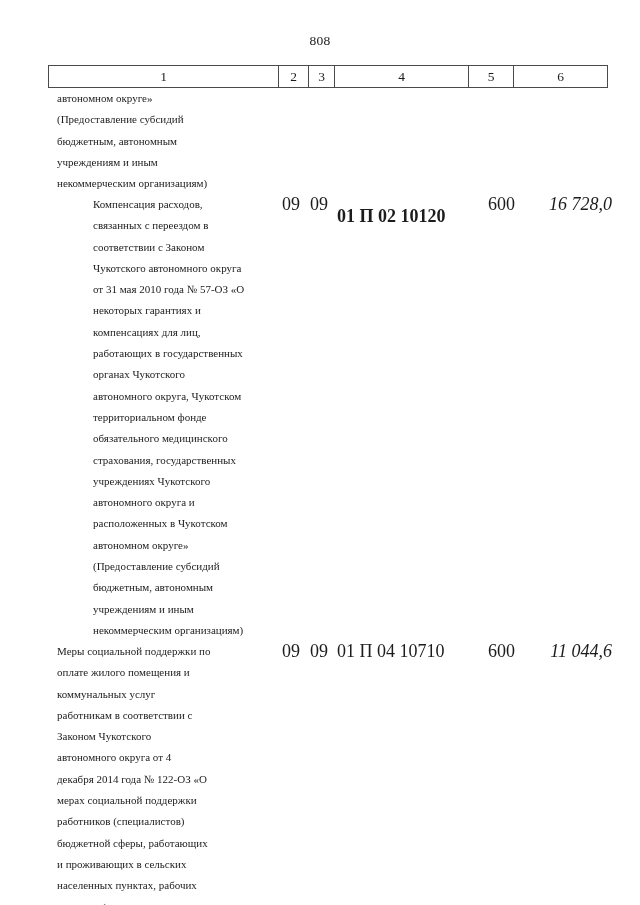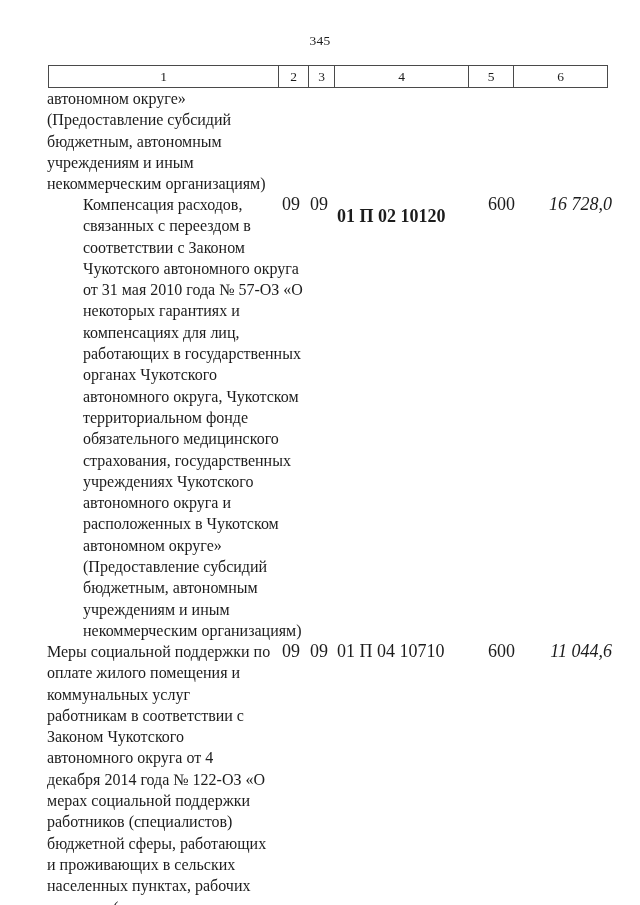--- a/index.html
+++ b/index.html
@@ -69,23 +69,23 @@
     top: 88px;
     width: 640px;
   }
 
   .row {
     position: relative;
   }
 
   .col-name {
     position: absolute;
-    left: 47px;
+    left: 57px;
     width: 232px;
-    font-size: 16px;
+    font-size: 11px;
     line-height: 21.3px;
     text-align: left;
     white-space: pre-line;
   }
 
   .num {
     position: absolute;
     font-size: 18px;
     line-height: 21.3px;
     white-space: nowrap;
@@ -94,21 +94,21 @@
   .col-pr   { left: 310px; }
   .col-cel  { left: 337px; }
   .col-vr   { left: 488px; }
   .col-sum  { left: 612px; transform: translateX(-100%); font-style: italic; }
 </style>
 </head>
 <body>
 
 <div class="page">
 
-  <div class="page-number">345</div>
+  <div class="page-number">808</div>
 
   <div class="table-header">
     <div class="hcell hc1">1</div>
     <div class="hcell hc2">2</div>
     <div class="hcell hc3">3</div>
     <div class="hcell hc4">4</div>
     <div class="hcell hc5">5</div>
     <div class="hcell hc6">6</div>
   </div>
 

